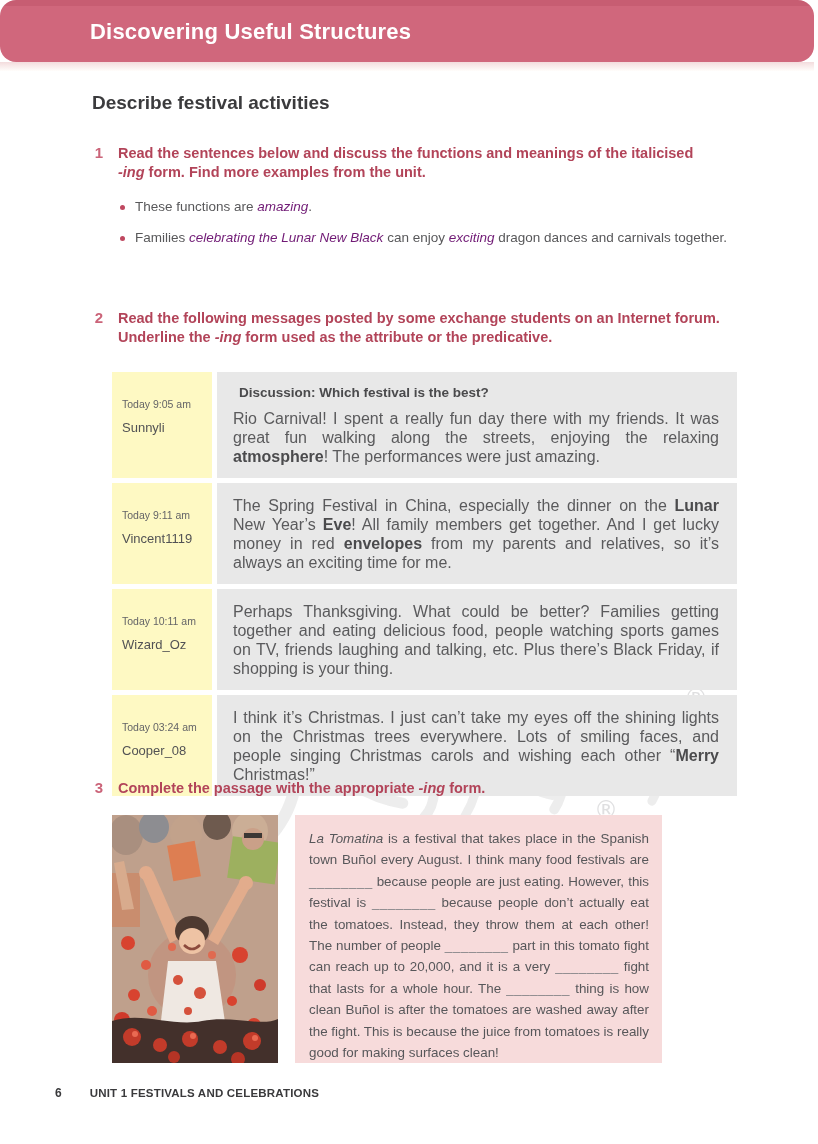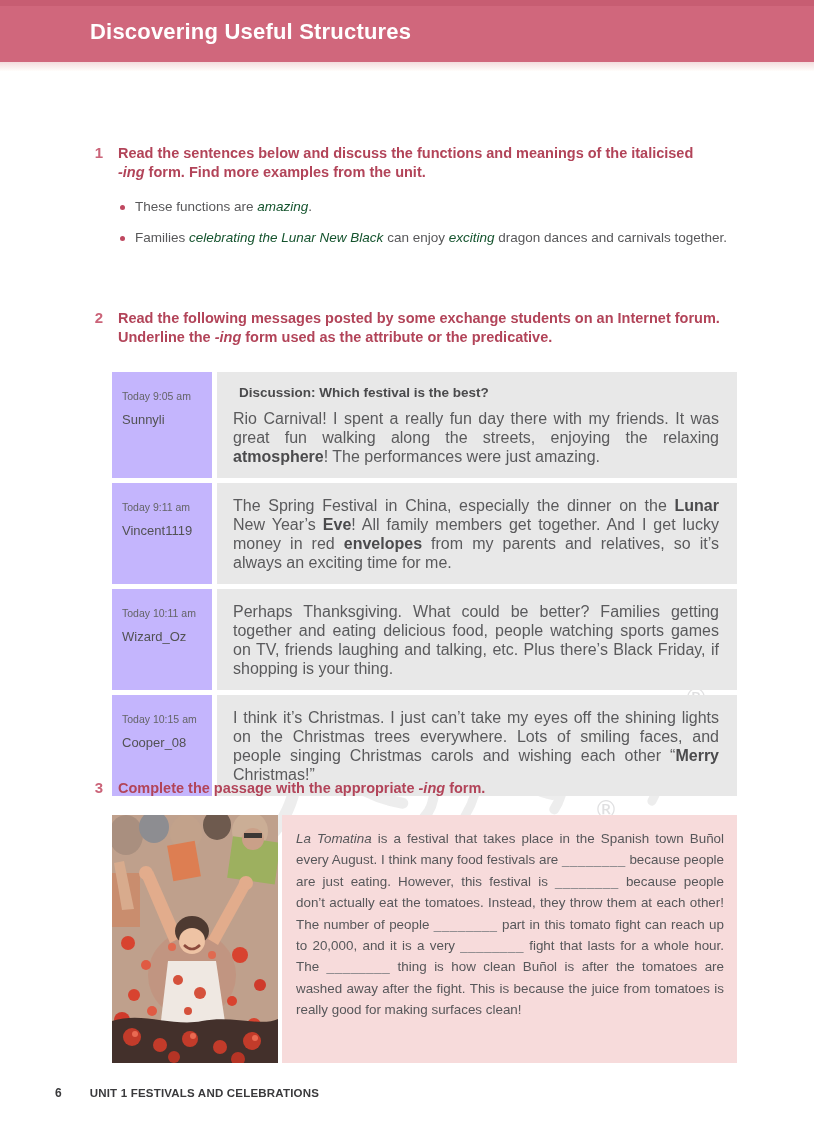--- a/index.html
+++ b/index.html
@@ -8,20 +8,21 @@
     width:818px;height:1144px;
     background:#ffffff;
     font-family:"Liberation Sans", sans-serif;
     overflow:hidden;
   }
   
   .header-bar{
     position:absolute;top:0;left:0;width:814px;height:62px;
     background:linear-gradient(#c75d72 0 6px,#d0677c 6px 100%);
     z-index:2;
+    border-radius:16px;
   }
   .header-bar:after{
     content:"";position:absolute;left:0;top:62px;width:100%;height:9px;
     background:linear-gradient(#f3dcdd,#fffdfb);
   }
   .header-title{
     position:absolute;left:90px;top:50%;transform:translateY(-46%);
     color:#ffffff;font-size:22px;font-weight:700;letter-spacing:.2px;
   }
   
@@ -35,50 +36,50 @@
   .activity-head{display:flex;align-items:flex-start;}
   .act-num{
     width:22px;flex:0 0 22px;margin-right:8px;
     font-size:15px;font-weight:700;color:#cb6479;text-align:center;
   }
   .act-heading{
     margin:0;font-size:14.5px;line-height:18.5px;font-weight:700;color:#b24459;
   }
   .seg-i{font-style:italic;}
   .seg-b{font-weight:700;color:#4b4b4d;}
-  .seg-ri{font-style:italic;color:#14532d;}
+  .seg-ri{font-style:italic;color:#701a75;}
   .seg-blank{color:#808084;letter-spacing:.5px;}
   
   .act1{position:absolute;left:88px;top:144px;width:655px;z-index:1;}
   .act1 .act-heading{max-width:582px;}
   .bullets{list-style:none;margin:16px 0 0 0;padding:0 0 0 32px;}
   .bullet{display:flex;margin-bottom:11px;}
   .dot{
     flex:0 0 5px;width:5px;height:5px;border-radius:50%;
     background:#bf4860;margin:8px 10px 0 0;
   }
   .bullet p{margin:0;font-size:13.5px;line-height:20px;color:#58585a;max-width:600px;}
   
   .act2-head{position:absolute;left:88px;top:309px;width:655px;z-index:1;}
   .act2-head .act-heading{max-width:608px;}
   .forum{position:absolute;left:112px;top:372px;width:625px;z-index:1;}
   .forum-row{display:flex;margin-bottom:5px;}
   .forum-meta{
-    flex:0 0 100px;background:#c4b5fd;padding:18px 6px 10px 10px;box-sizing:border-box;
+    flex:0 0 100px;background:#fef9c3;padding:26px 6px 10px 10px;box-sizing:border-box;
   }
   .post-time{font-size:10.5px;color:#646467;}
   .post-user{font-size:13px;color:#525254;margin-top:10px;}
   .forum-body{
     flex:1;background:#e8e8e8;padding:13px 18px 12px 16px;box-sizing:border-box;margin-left:5px;
   }
   .post-title{margin:0 0 9px 0;font-size:13.5px;font-weight:700;color:#4a4a4c;padding-left:6px;}
   .post-text{margin:0;font-size:16px;line-height:19px;color:#5a5a5c;text-align:justify;}
   
   .act3-head{position:absolute;left:88px;top:779px;width:655px;z-index:1;}
-  .passage-row{position:absolute;left:112px;top:815px;width:625px;height:248px;display:flex;z-index:1;}
+  .passage-row{position:absolute;left:112px;top:815px;width:550px;height:248px;display:flex;z-index:1;gap:13px;}
   .photo{flex:0 0 166px;width:166px;height:248px;display:block;}
   .passage-box{
     flex:1;margin-left:4px;background:#f7dbdb;padding:13px 13px 12px 14px;box-sizing:border-box;
   }
   .passage-box p{margin:0;font-size:13.4px;line-height:21.4px;color:#57575a;text-align:justify;}
   
   .footer{position:absolute;left:55px;top:1086px;display:flex;align-items:baseline;z-index:1;}
   .page-num{font-size:12px;font-weight:700;color:#3a3a3c;}
   .footer-text{font-size:11.5px;font-weight:700;color:#3a3a3c;margin-left:28px;letter-spacing:.2px;}
 </style>
@@ -103,20 +104,21 @@
       </g>
       <text class="wm-reg" x="436" y="38">®</text>
       <text class="wm-reg" x="346" y="150" font-size="18">®</text>
     </svg>
   </div>
 
   <div class="header-bar">
     <span class="header-title">Discovering Useful Structures</span>
   </div>
 
+  <h1 class="section-title">Describe festival activities</h1>
 
   <section class="act1">
     <div class="activity-head">
       <span class="act-num">1</span>
       <p class="act-heading"><span>Read the sentences below and discuss the functions and meanings of the italicised </span><span class="seg-i">-ing</span><span> form. Find more examples from the unit.</span></p>
     </div>
     <ul class="bullets">
       <li class="bullet">
         <span class="dot"></span>
         <p><span>These functions are </span><span class="seg-ri">amazing</span><span>.</span></p>
@@ -159,21 +161,21 @@
       <div class="forum-meta">
         <div class="post-time">Today 10:11 am</div>
         <div class="post-user">Wizard_Oz</div>
       </div>
       <div class="forum-body">
         <p class="post-text"><span>Perhaps Thanksgiving. What could be better? Families getting together and eating delicious food, people watching sports games on TV, friends laughing and talking, etc. Plus there’s Black Friday, if shopping is your thing.</span></p>
       </div>
     </div>
     <div class="forum-row">
       <div class="forum-meta">
-        <div class="post-time">Today 10:15 am</div>
+        <div class="post-time">Today 03:24 am</div>
         <div class="post-user">Cooper_08</div>
       </div>
       <div class="forum-body">
         <p class="post-text"><span>I think it’s Christmas. I just can’t take my eyes off the shining lights on the Christmas trees everywhere. Lots of smiling faces, and people singing Christmas carols and wishing each other “</span><span class="seg-b">Merry</span><span> Christmas!”</span></p>
       </div>
     </div>
   </div>
 
   <section class="act3-head">
     <div class="activity-head">

